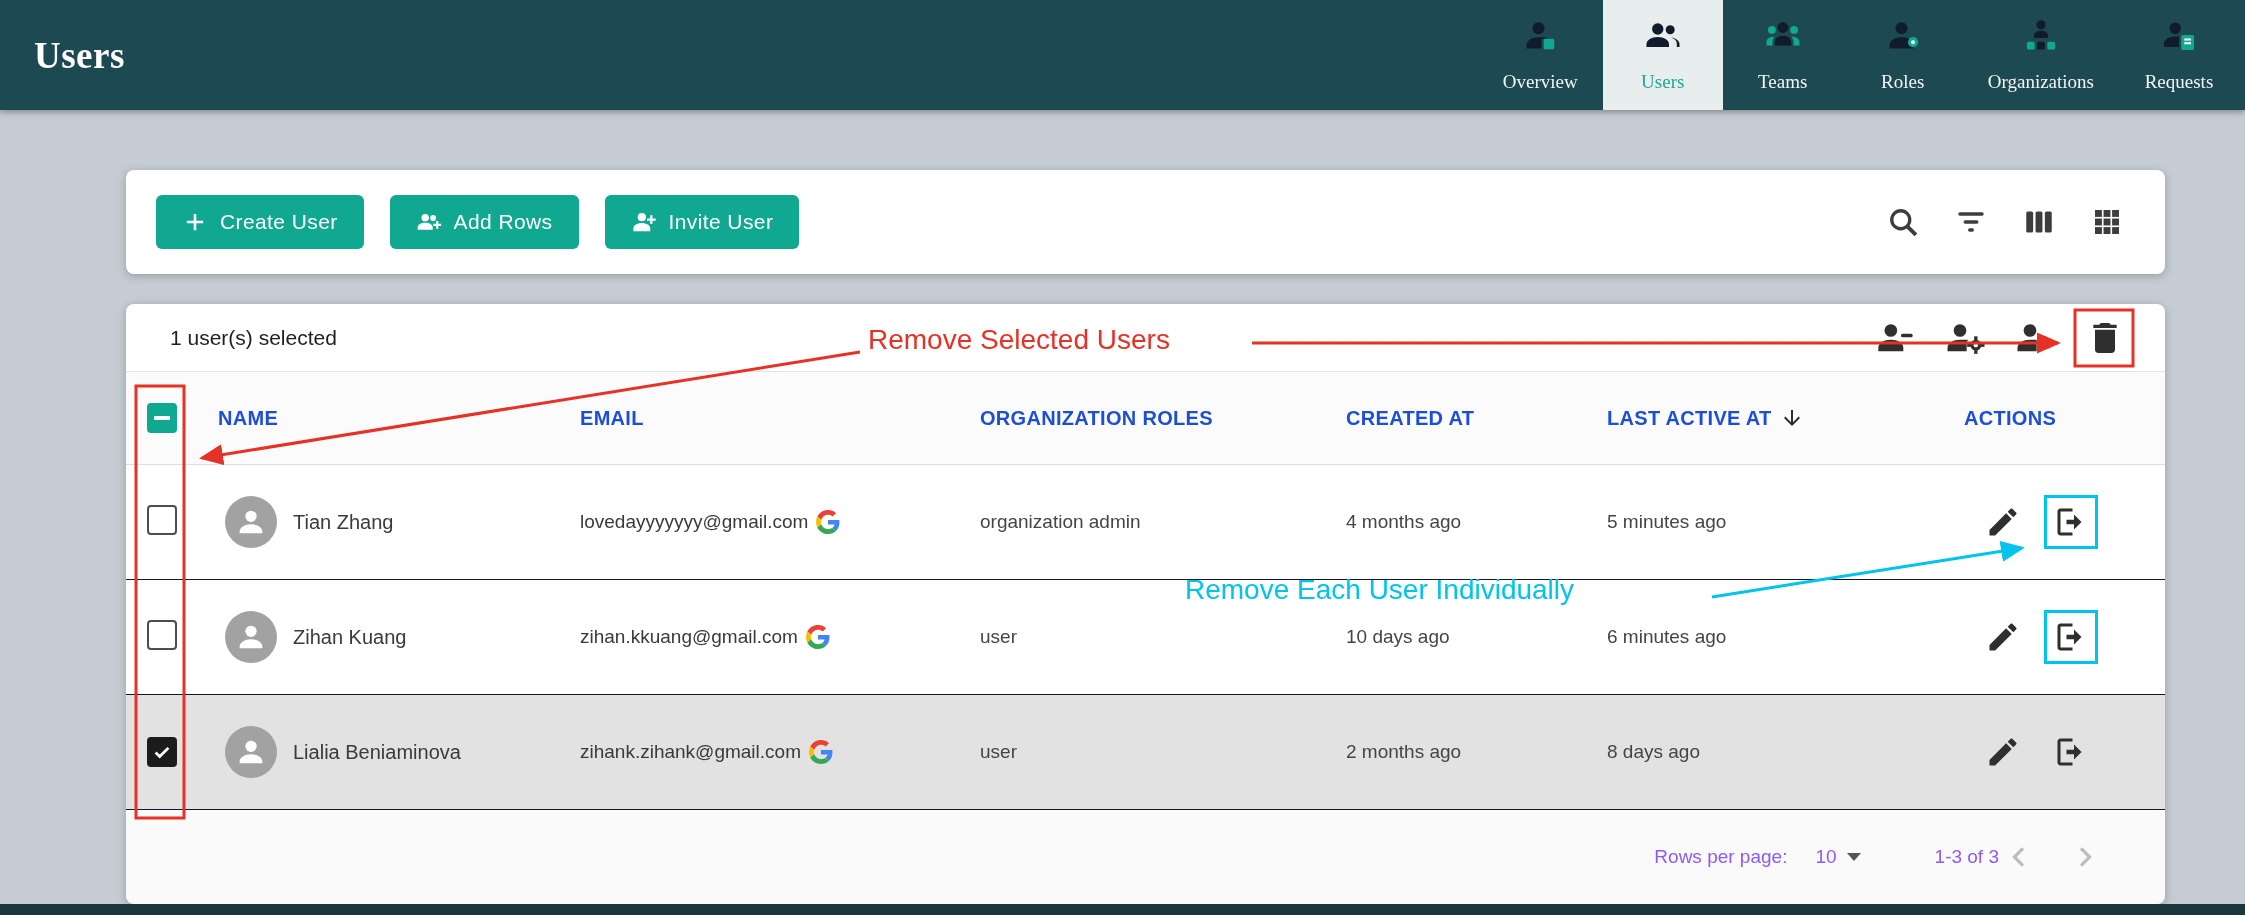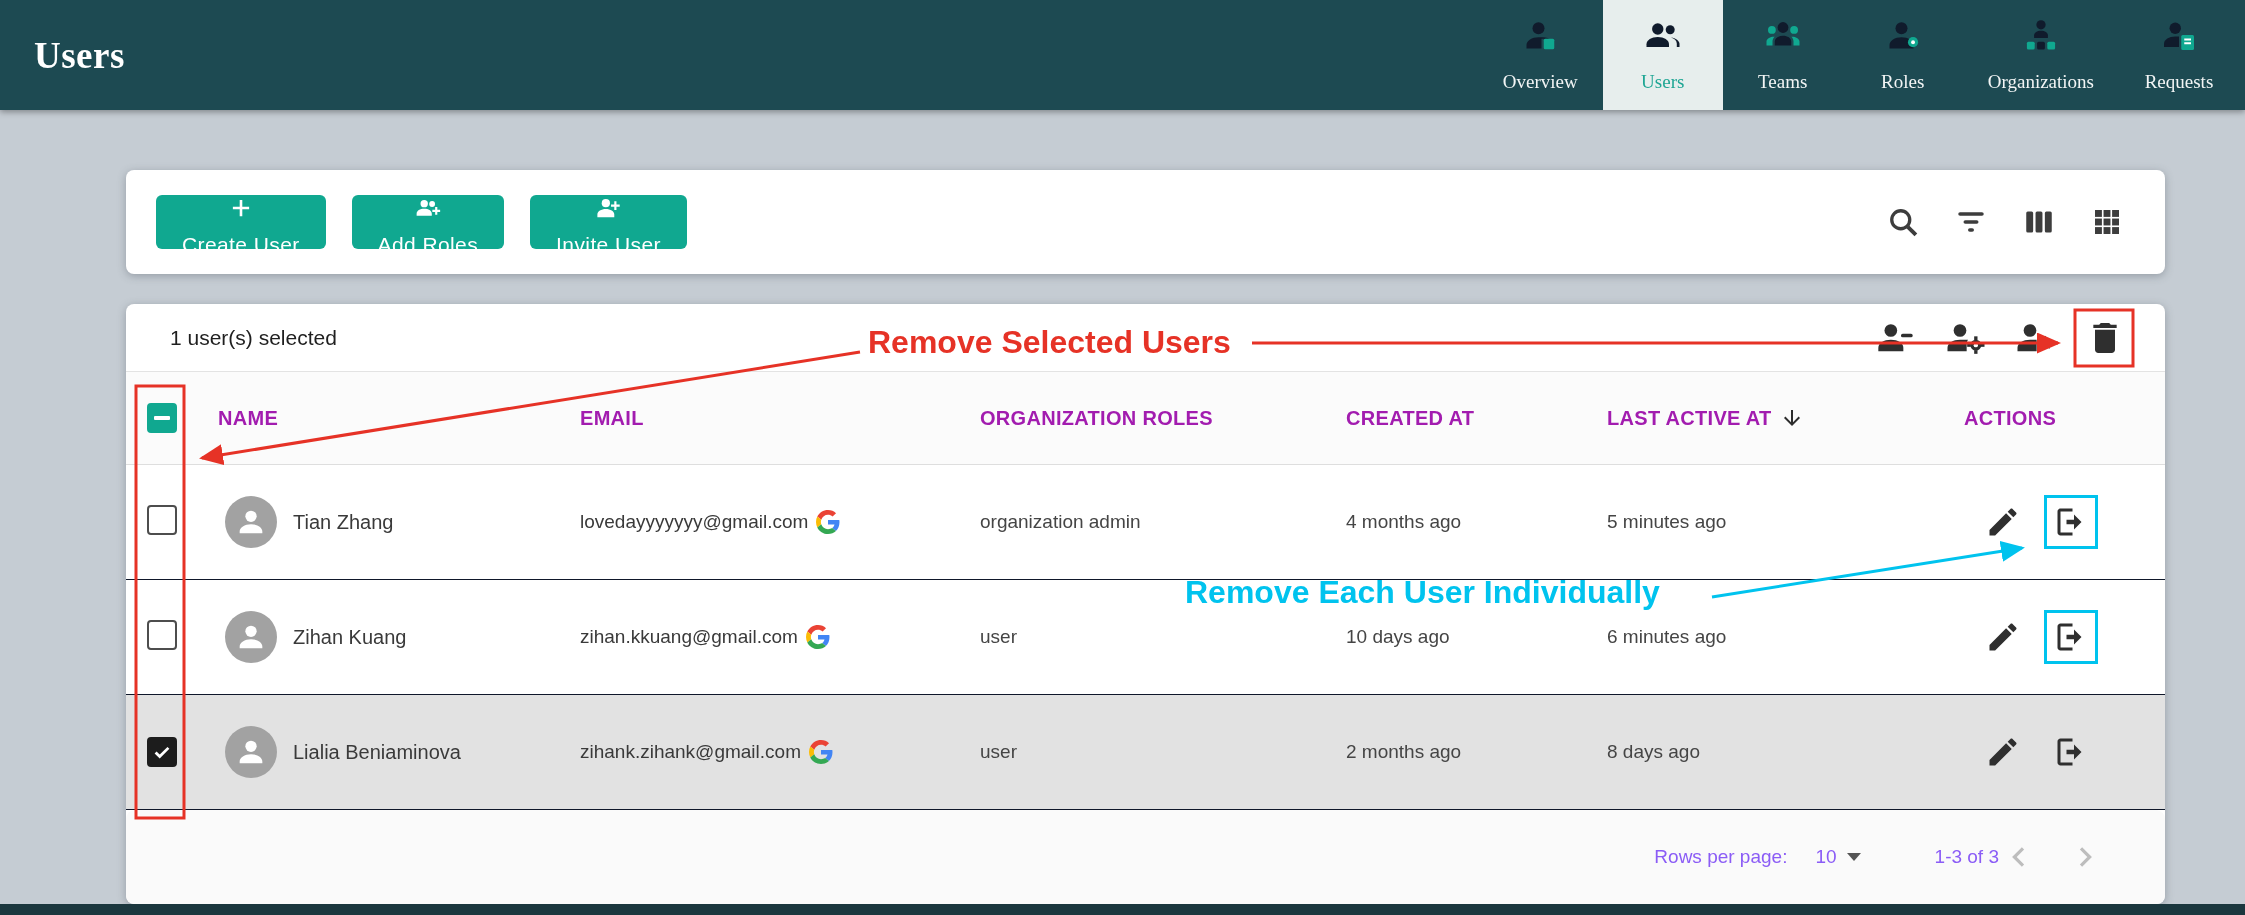--- a/index.html
+++ b/index.html
@@ -24,40 +24,40 @@
   .nav-label{color:#f2f5f5; font-size:19px;}
   .nav-item.active{background:var(--tab-active-bg);}
   .nav-item.active .nav-label{color:var(--tab-active-text);}
   .accent{fill:var(--accent);}
 
   
   .card{position:absolute; background:#fff; border-radius:8px; box-shadow:0 2px 8px rgba(60,70,80,.35);}
   .toolbar-card{left:126px; top:170px; width:2039px; height:104px; display:flex; align-items:center; padding:0 40px 0 30px;}
   .btn{display:flex; align-items:center; gap:12px; background:var(--accent); color:#fff; border:none;
        border-radius:6px; height:54px; padding:0 26px; font-size:21px; font-family:inherit; letter-spacing:.4px;
-       margin-right:26px; cursor:pointer;flex-direction:column;}
+       margin-right:26px; cursor:pointer;}
   .btn-icon{width:26px; height:26px; display:inline-block;}
   .btn-icon svg{width:100%; height:100%; fill:#fff;}
   .toolbar-icons{margin-left:auto; display:flex; align-items:center; gap:32px;}
   .icon-btn{width:36px; height:36px; border:none; background:none; color:#3d3d3d; cursor:pointer; padding:0;}
   .icon-btn svg{width:100%; height:100%; fill:currentColor;}
 
   .table-card{left:126px; top:304px; width:2039px; height:600px; display:flex; flex-direction:column;}
 
   
   .selection-bar{height:68px; display:flex; align-items:center; padding:0 40px 0 44px; border-bottom:1px solid #e3e3e3;}
   .selection-text{font-size:21px; color:#1f1f1f;text-align:right;}
   .selection-icons{margin-left:auto; display:flex; align-items:center; gap:30px;}
   .sel-icon{width:40px; height:40px; border:none; background:none; color:#2f2f2f; cursor:pointer; padding:0;}
   .sel-icon svg{width:100%; height:100%; fill:currentColor;}
 
   
   .trow{display:grid; grid-template-columns:92px 362px 400px 366px 261px 357px 1fr; align-items:center;}
   .thead{height:93px; background:#fbfbfb; border-bottom:1px solid #dedede;}
-  .th{font-size:20px; font-weight:700; color:#a21caf; letter-spacing:.3px; display:flex; align-items:center; gap:8px;}
+  .th{font-size:20px; font-weight:700; color:#1d4ed8; letter-spacing:.3px; display:flex; align-items:center; gap:8px;}
   .sort-icon{width:24px; height:24px; color:#2d2d2d;}
   .sort-icon svg{width:100%; height:100%; fill:currentColor;}
   .data-row{height:115px; border-bottom:1px solid #0f172a; background:#fff;}
   .data-row.selected{background:var(--selected-row-bg);}
 
   .checkbox{width:30px; height:30px; margin-left:21px; border-radius:4px; border:2px solid #4d4d4d; background:#fff;
             display:inline-flex; align-items:center; justify-content:center; cursor:pointer;}
   .checkbox.indeterminate{background:var(--accent); border-color:var(--accent);}
   .checkbox.indeterminate .dash{width:16px; height:4px; background:#fff; border-radius:1px;}
   .checkbox.checked{background:#1c1c1c; border-color:#1c1c1c;}
@@ -85,21 +85,21 @@
   .caret-icon{width:0; height:0; border-left:7px solid transparent; border-right:7px solid transparent; border-top:8px solid #555;}
   .range-text{}
   .pager{border:none; background:none; color:#bdbdbd; width:40px; height:40px; padding:4px; cursor:pointer;}
   .pager svg{width:100%; height:100%; fill:none; stroke:currentColor; stroke-width:2.4;}
   .pager + .pager{margin-left:26px;}
 
   .bottom-strip{position:absolute; left:0; bottom:0; width:100%; height:11px; background:#1b373e;}
 
   
   .annotation-layer{position:absolute; left:0; top:0; width:2245px; height:915px; pointer-events:none;}
-  .ann-text{position:absolute; font-size:32px; font-weight:700; pointer-events:none; white-space:nowrap;}
+  .ann-text{position:absolute; font-size:28px; font-weight:400; pointer-events:none; white-space:nowrap;}
   .ann-remove-selected{left:868px; top:324px; color:var(--annotation-red);}
   .ann-remove-each{left:1185px; top:574px; color:var(--annotation-cyan);}
 </style>
 </head>
 <body>
 
 <div class="page">
 
   <header class="topbar">
     <div class="page-title">Users</div>
@@ -193,21 +193,21 @@
     </button>
     <button class="btn">
       <span class="btn-icon">
         <svg viewBox="0 0 24 24">
             <circle cx="8.5" cy="8" r="3.4"></circle>
             <path d="M8.5 12.8c-3.9 0-7 1.9-7 4.4v2h14v-2c0-2.5-3.1-4.4-7-4.4z"></path>
             <circle cx="15.8" cy="8.3" r="2.7"></circle>
             <path d="M18.6 11h2v2.6h2.6v2h-2.6v2.6h-2v-2.6H16v-2h2.6z"></path>
           </svg>
       </span>
-      <span>Add Roles</span>
+      <span>Add Rows</span>
     </button>
     <button class="btn">
       <span class="btn-icon">
         <svg viewBox="0 0 24 24">
             <circle cx="10" cy="7.5" r="3.8"></circle>
             <path d="M10 13c-4.2 0-7.8 2.2-7.8 5v2.5h15.6V18c0-2.8-3.6-5-7.8-5z"></path>
             <path d="M17.8 5.8h2v3h3v2h-3v3h-2v-3h-3v-2h3z"></path>
           </svg>
       </span>
       <span>Invite User</span>

